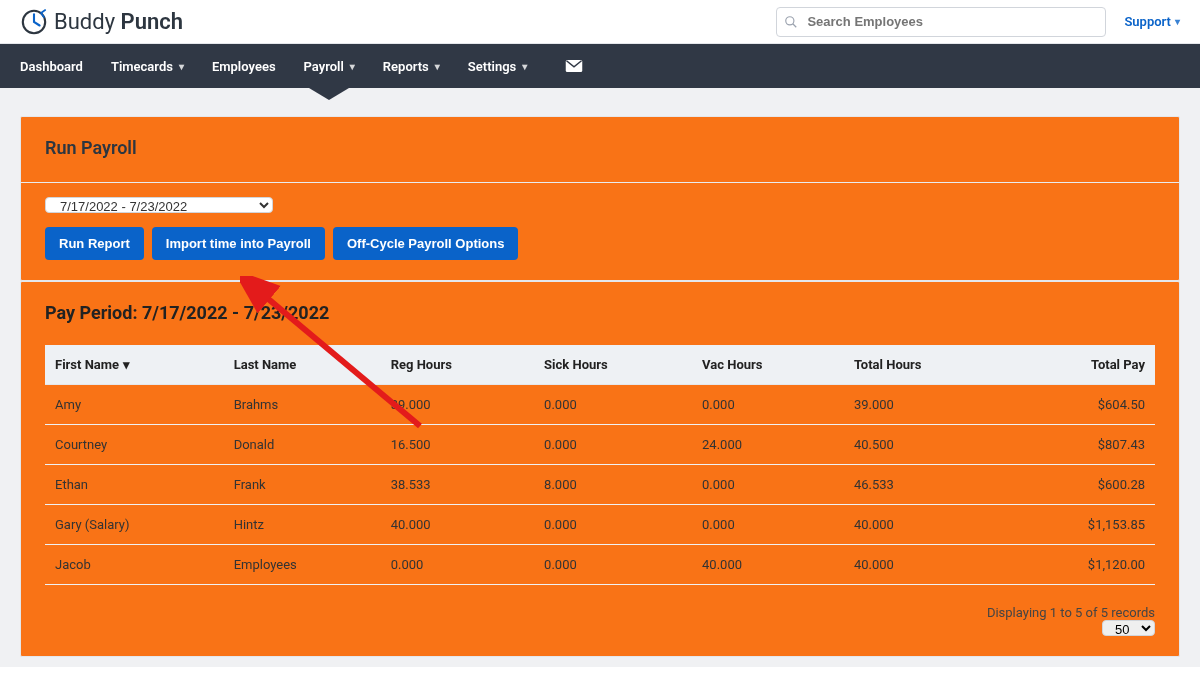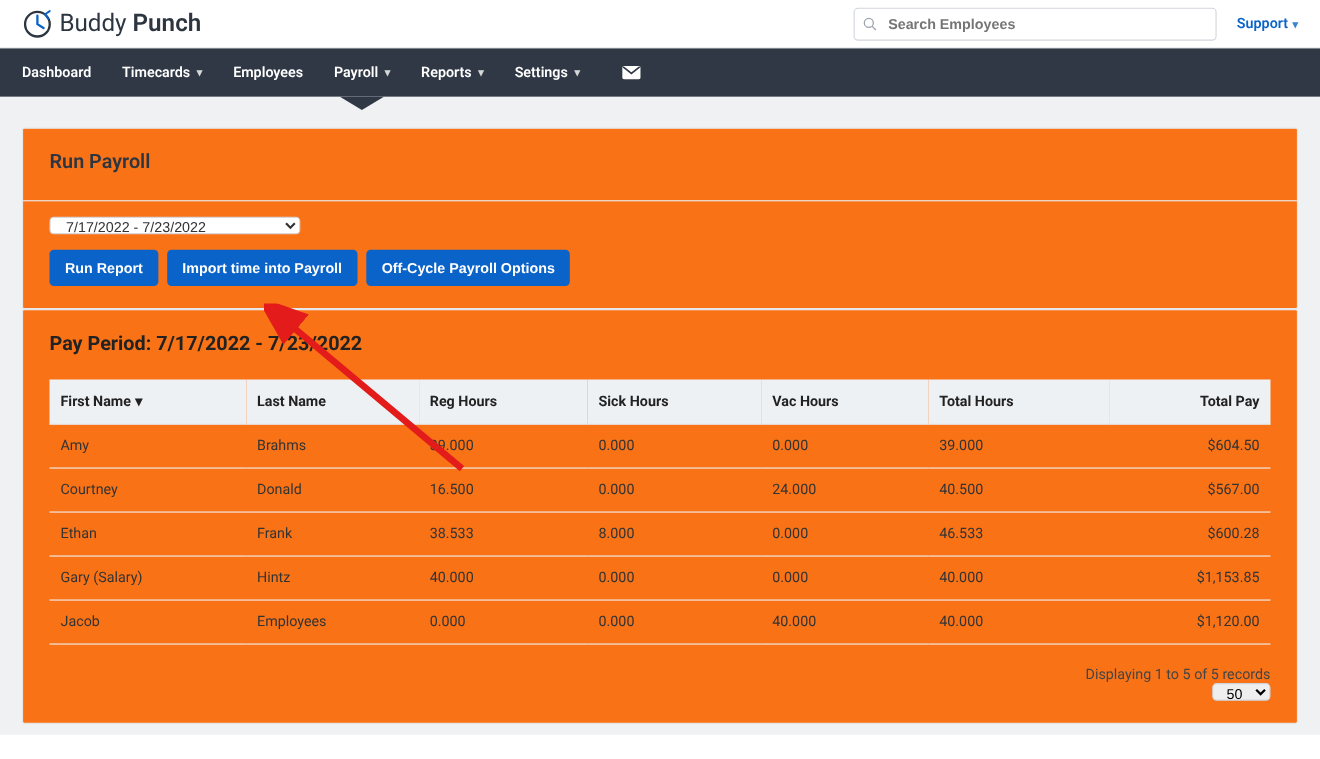--- a/index.html
+++ b/index.html
@@ -148,21 +148,21 @@
             <td>39.000</td>
             <td class="right">$604.50</td>
           </tr>
           <tr>
             <td>Courtney</td>
             <td>Donald</td>
             <td>16.500</td>
             <td>0.000</td>
             <td>24.000</td>
             <td>40.500</td>
-            <td class="right">$567.00</td>
+            <td class="right">$807.43</td>
           </tr>
           <tr>
             <td>Ethan</td>
             <td>Frank</td>
             <td>38.533</td>
             <td>8.000</td>
             <td>0.000</td>
             <td>46.533</td>
             <td class="right">$600.28</td>
           </tr>

